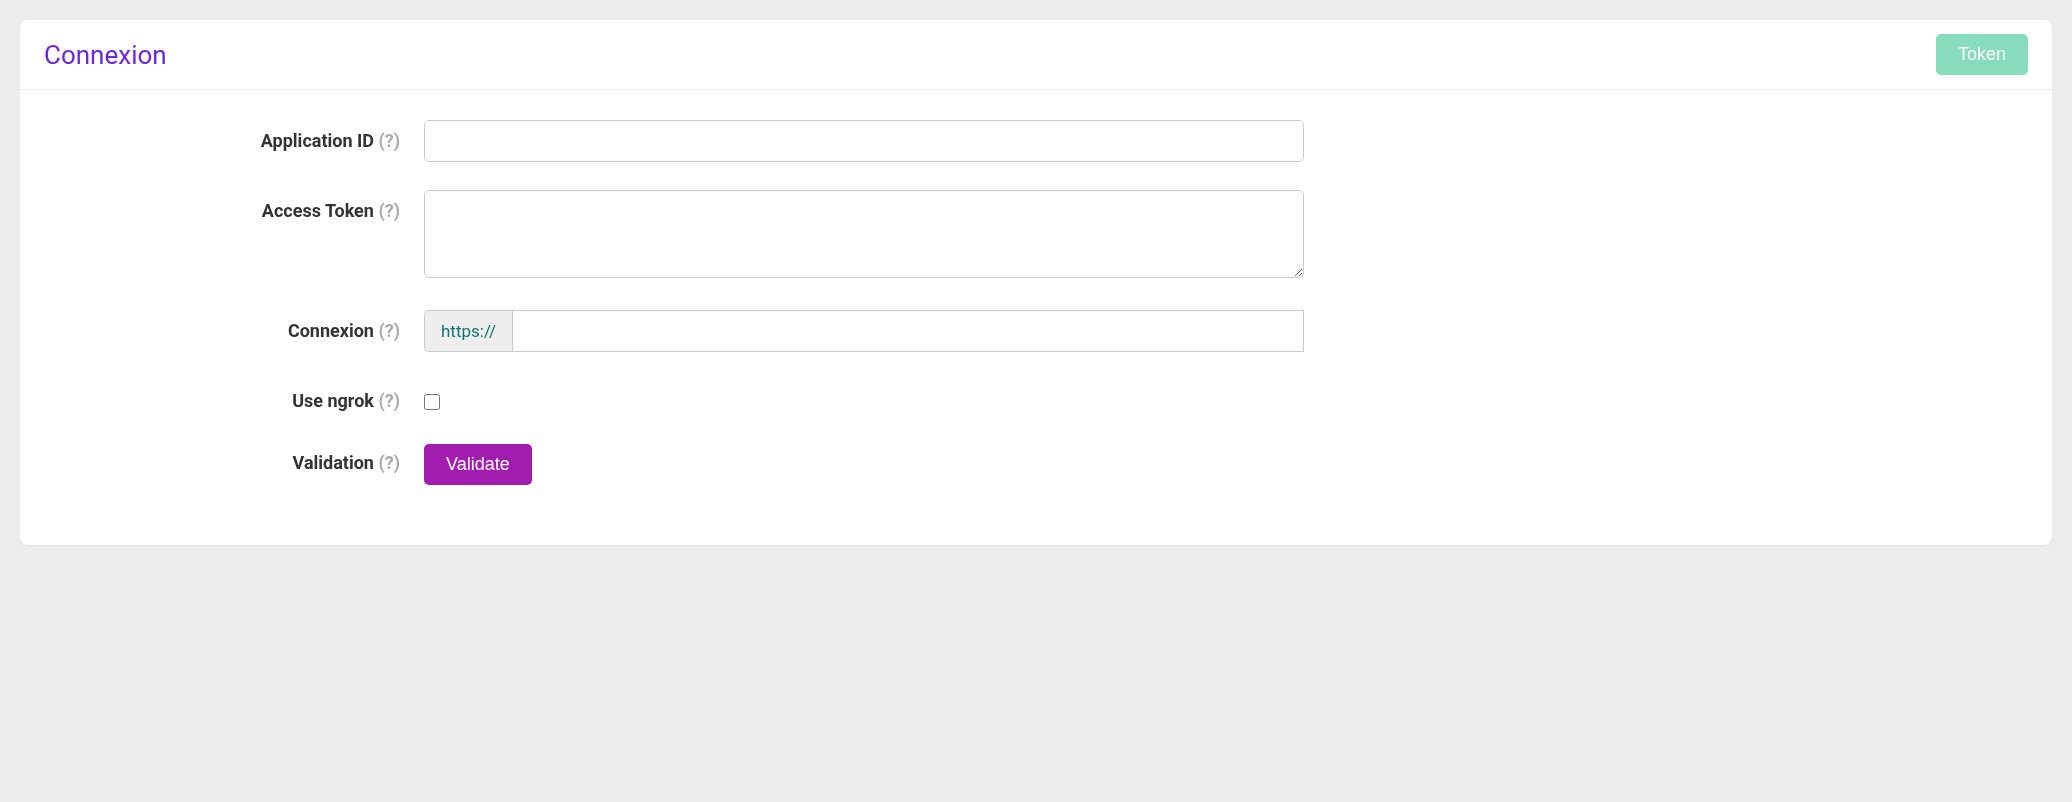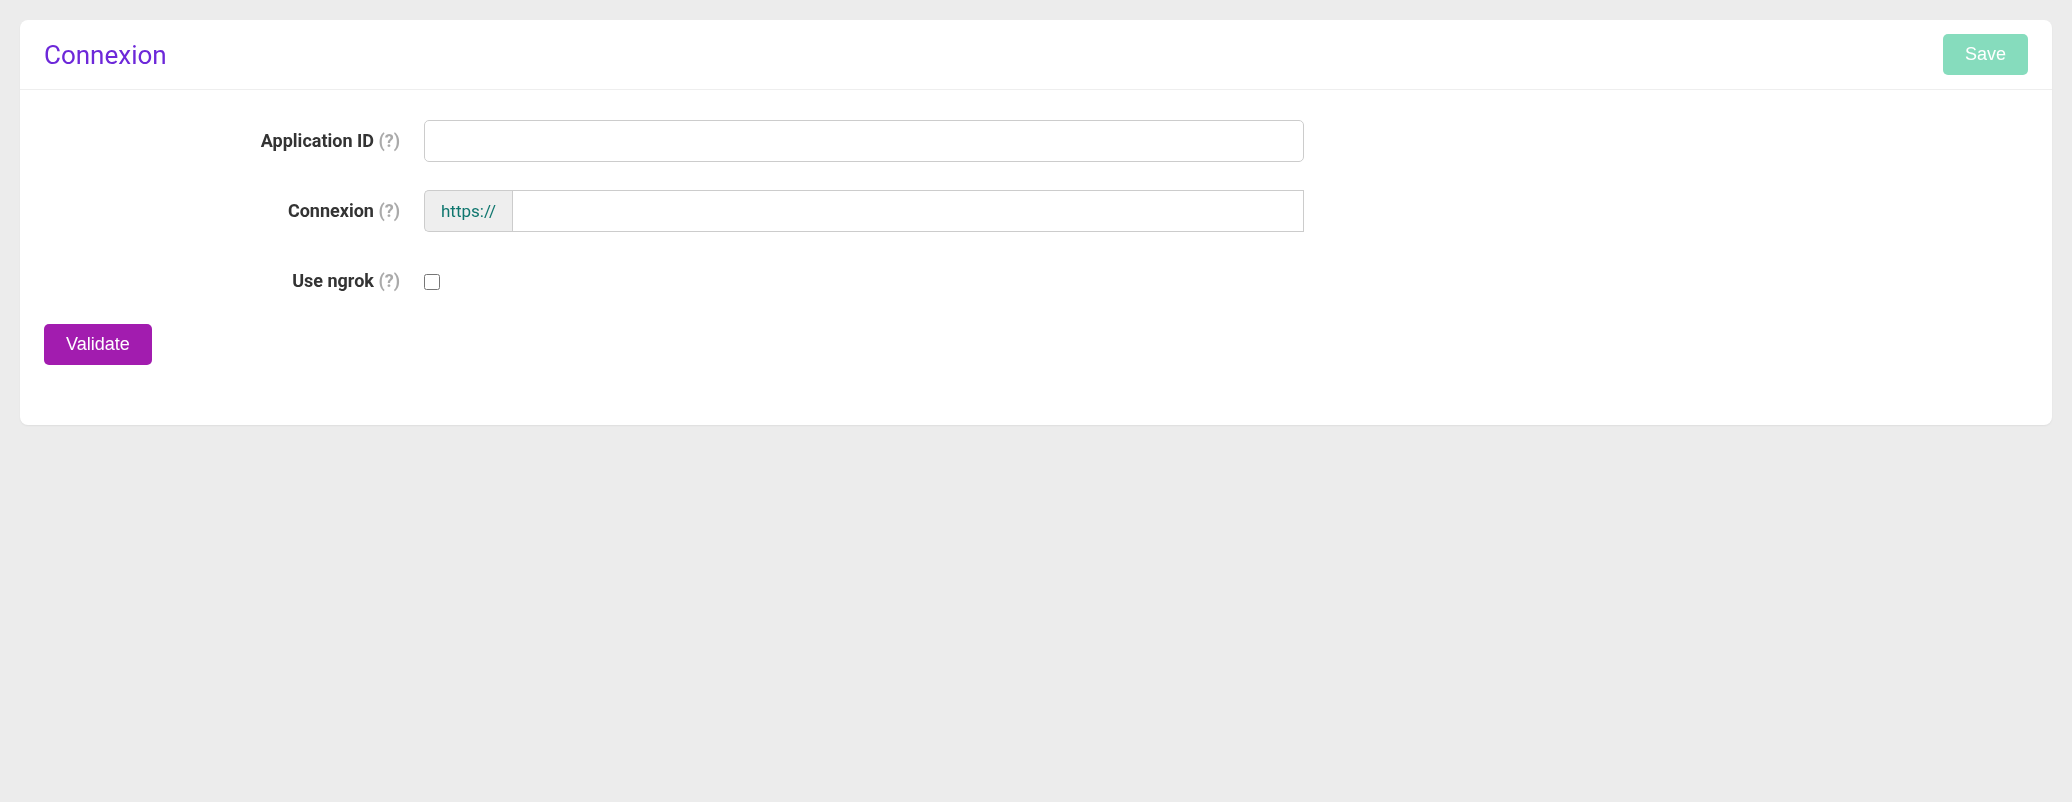--- a/index.html
+++ b/index.html
@@ -121,34 +121,43 @@
     .validate-wrap {
       padding-top: 2px;
     }
   </style>
 </head>
 <body>
 
 <div class="panel">
   <div class="panel-header">
     <div class="panel-title">Connexion</div>
-    <button class="btn btn-save">Save</button>
+    <button class="btn btn-save">Token</button>
   </div>
   <div class="panel-body">
 
     <div class="form-row">
       <div class="label-col">
         <span>Application ID</span>
         <span class="help">(?)</span>
       </div>
       <div class="input-col">
         <input type="text" class="form-control" value="" style="">
       </div>
     </div>
 
+    <div class="form-row">
+      <div class="label-col">
+        <span>Access Token</span>
+        <span class="help">(?)</span>
+      </div>
+      <div class="input-col">
+        <textarea class="form-control" style=""></textarea>
+      </div>
+    </div>
 
 
     <div class="form-row">
       <div class="label-col">
         <span>Connexion</span>
         <span class="help">(?)</span>
       </div>
       <div class="input-col">
         <div class="input-group">
           <span class="input-group-addon prefix">https://</span>
@@ -161,19 +170,23 @@
       <div class="label-col">
         <span>Use ngrok</span>
         <span class="help">(?)</span>
       </div>
       <div class="input-col">
         <input type="checkbox" class="checkbox" style="">
       </div>
     </div>
 
     <div class="form-row">
+      <div class="label-col">
+        <span>Validation</span>
+        <span class="help">(?)</span>
+      </div>
       <div class="input-col validate-wrap">
         <button class="btn btn-validate">Validate</button>
       </div>
     </div>
 
   </div>
 </div>
 
 </body></html>

